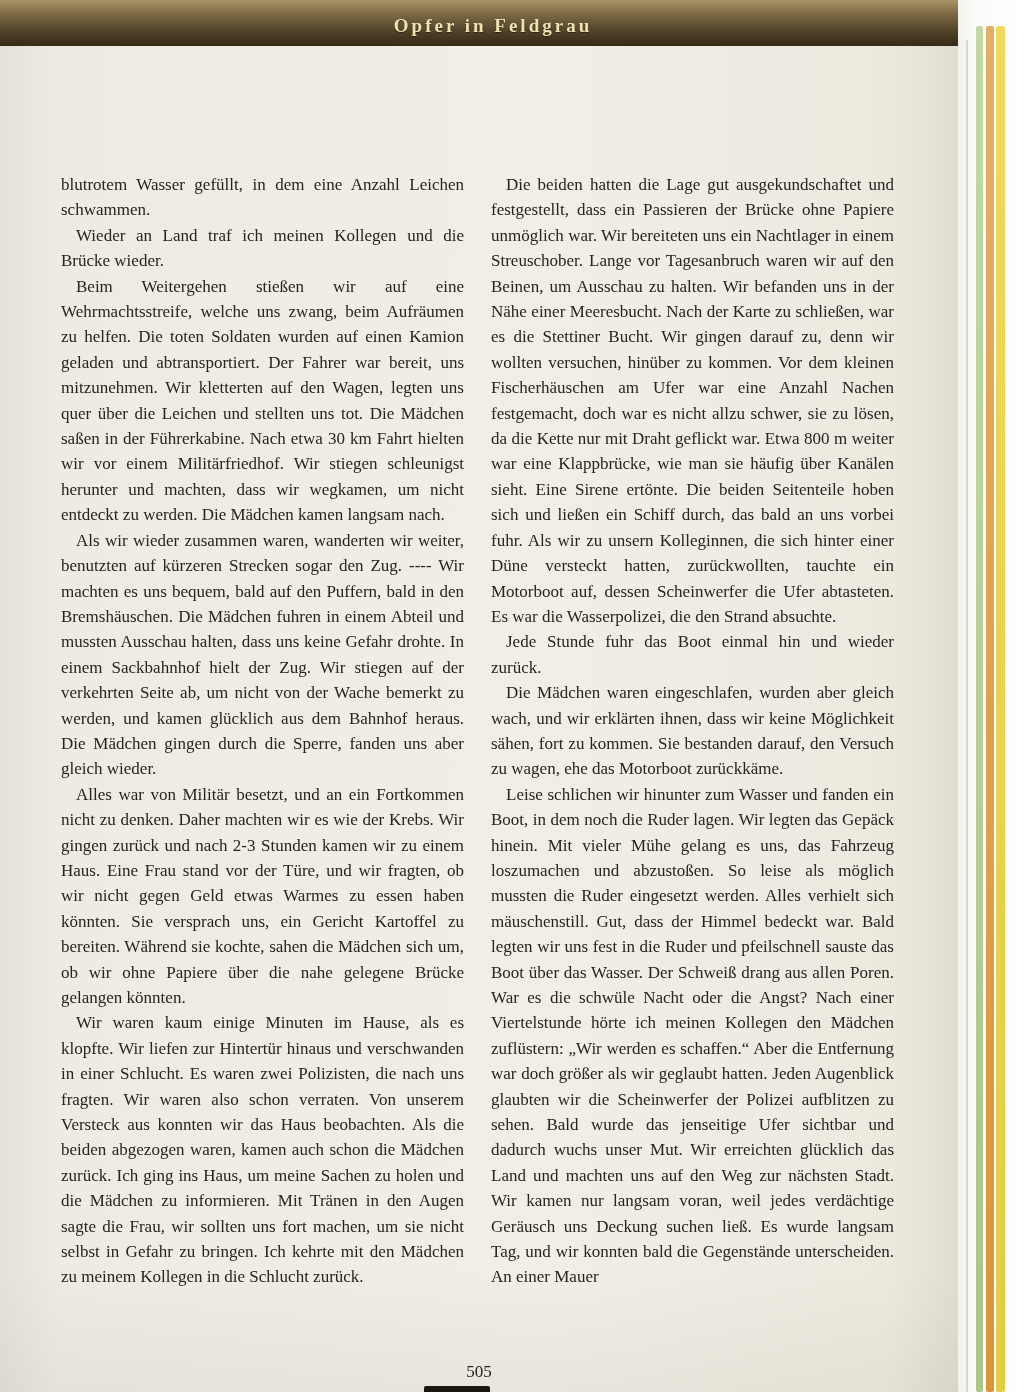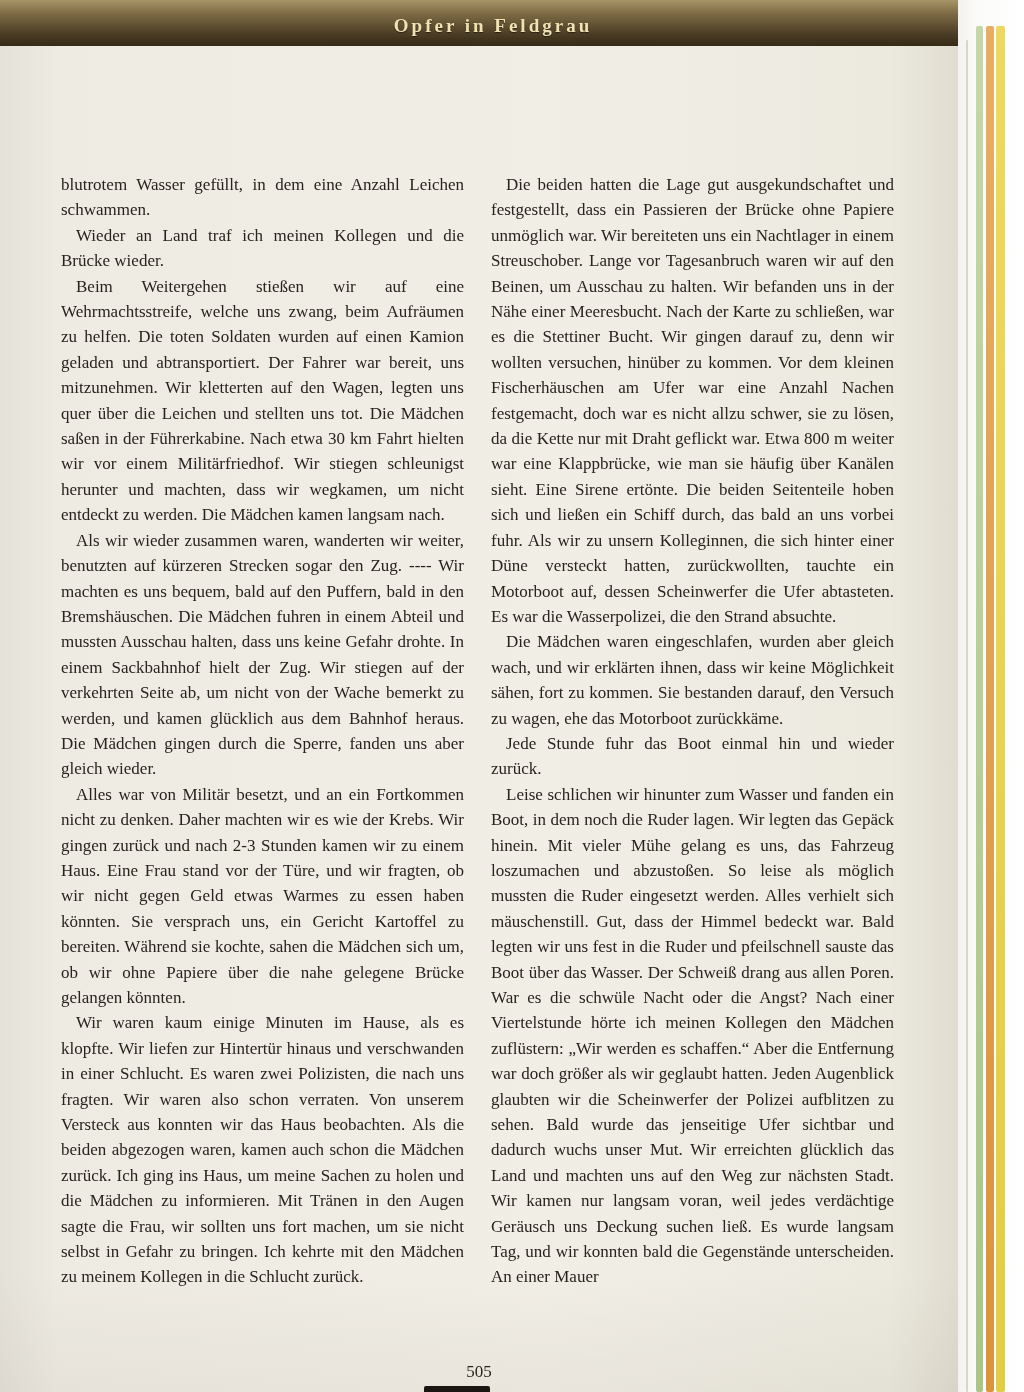--- a/index.html
+++ b/index.html
@@ -108,22 +108,22 @@
       <div class="col col-left">
           <p class="first">blutrotem Wasser gefüllt, in dem eine Anzahl Leichen schwammen.</p>
           <p class="">Wieder an Land traf ich meinen Kollegen und die Brücke wieder.</p>
           <p class="">Beim Weitergehen stießen wir auf eine Wehrmachtsstreife, welche uns zwang, beim Aufräumen zu helfen. Die toten Soldaten wurden auf einen Kamion geladen und abtransportiert. Der Fahrer war bereit, uns mitzunehmen. Wir kletterten auf den Wagen, legten uns quer über die Leichen und stellten uns tot. Die Mädchen saßen in der Führerkabine. Nach etwa 30 km Fahrt hielten wir vor einem Militärfriedhof. Wir stiegen schleunigst herunter und machten, dass wir wegkamen, um nicht entdeckt zu werden. Die Mädchen kamen langsam nach.</p>
           <p class="">Als wir wieder zusammen waren, wanderten wir weiter, benutzten auf kürzeren Strecken sogar den Zug. ---- Wir machten es uns bequem, bald auf den Puffern, bald in den Bremshäuschen. Die Mädchen fuhren in einem Abteil und mussten Ausschau halten, dass uns keine Gefahr drohte. In einem Sackbahnhof hielt der Zug. Wir stiegen auf der verkehrten Seite ab, um nicht von der Wache bemerkt zu werden, und kamen glücklich aus dem Bahnhof heraus. Die Mädchen gingen durch die Sperre, fanden uns aber gleich wieder.</p>
           <p class="">Alles war von Militär besetzt, und an ein Fortkommen nicht zu denken. Daher machten wir es wie der Krebs. Wir gingen zurück und nach 2-3 Stunden kamen wir zu einem Haus. Eine Frau stand vor der Türe, und wir fragten, ob wir nicht gegen Geld etwas Warmes zu essen haben könnten. Sie versprach uns, ein Gericht Kartoffel zu bereiten. Während sie kochte, sahen die Mädchen sich um, ob wir ohne Papiere über die nahe gelegene Brücke gelangen könnten.</p>
           <p class="">Wir waren kaum einige Minuten im Hause, als es klopfte. Wir liefen zur Hintertür hinaus und verschwanden in einer Schlucht. Es waren zwei Polizisten, die nach uns fragten. Wir waren also schon verraten. Von unserem Versteck aus konnten wir das Haus beobachten. Als die beiden abgezogen waren, kamen auch schon die Mädchen zurück. Ich ging ins Haus, um meine Sachen zu holen und die Mädchen zu informieren. Mit Tränen in den Augen sagte die Frau, wir sollten uns fort machen, um sie nicht selbst in Gefahr zu bringen. Ich kehrte mit den Mädchen zu meinem Kollegen in die Schlucht zurück.</p>
         </div>
       <div class="col col-right">
           <p class="first">Die beiden hatten die Lage gut ausgekundschaftet und festgestellt, dass ein Passieren der Brücke ohne Papiere unmöglich war. Wir bereiteten uns ein Nachtlager in einem Streuschober. Lange vor Tagesanbruch waren wir auf den Beinen, um Ausschau zu halten. Wir befanden uns in der Nähe einer Meeresbucht. Nach der Karte zu schließen, war es die Stettiner Bucht. Wir gingen darauf zu, denn wir wollten versuchen, hinüber zu kommen. Vor dem kleinen Fischerhäuschen am Ufer war eine Anzahl Nachen festgemacht, doch war es nicht allzu schwer, sie zu lösen, da die Kette nur mit Draht geflickt war. Etwa 800 m weiter war eine Klappbrücke, wie man sie häufig über Kanälen sieht. Eine Sirene ertönte. Die beiden Seitenteile hoben sich und ließen ein Schiff durch, das bald an uns vorbei fuhr. Als wir zu unsern Kolleginnen, die sich hinter einer Düne versteckt hatten, zurückwollten, tauchte ein Motorboot auf, dessen Scheinwerfer die Ufer abtasteten. Es war die Wasserpolizei, die den Strand absuchte.</p>
+          <p class="">Jede Stunde fuhr das Boot einmal hin und wieder zurück.</p>
           <p class="">Die Mädchen waren eingeschlafen, wurden aber gleich wach, und wir erklärten ihnen, dass wir keine Möglichkeit sähen, fort zu kommen. Sie bestanden darauf, den Versuch zu wagen, ehe das Motorboot zurückkäme.</p>
-          <p class="">Jede Stunde fuhr das Boot einmal hin und wieder zurück.</p>
           <p class="">Leise schlichen wir hinunter zum Wasser und fanden ein Boot, in dem noch die Ruder lagen. Wir legten das Gepäck hinein. Mit vieler Mühe gelang es uns, das Fahrzeug loszumachen und abzustoßen. So leise als möglich mussten die Ruder eingesetzt werden. Alles verhielt sich mäuschenstill. Gut, dass der Himmel bedeckt war. Bald legten wir uns fest in die Ruder und pfeilschnell sauste das Boot über das Wasser. Der Schweiß drang aus allen Poren. War es die schwüle Nacht oder die Angst? Nach einer Viertelstunde hörte ich meinen Kollegen den Mädchen zuflüstern: „Wir werden es schaffen.“ Aber die Entfernung war doch größer als wir geglaubt hatten. Jeden Augenblick glaubten wir die Scheinwerfer der Polizei aufblitzen zu sehen. Bald wurde das jenseitige Ufer sichtbar und dadurch wuchs unser Mut. Wir erreichten glücklich das Land und machten uns auf den Weg zur nächsten Stadt. Wir kamen nur langsam voran, weil jedes verdächtige Geräusch uns Deckung suchen ließ. Es wurde langsam Tag, und wir konnten bald die Gegenstände unterscheiden. An einer Mauer</p>
         </div>
     </div>
 
     <div class="page-number">505</div>
 
     <div class="bottom-mark"></div>
   </div>
 
   <div class="book-edge">

